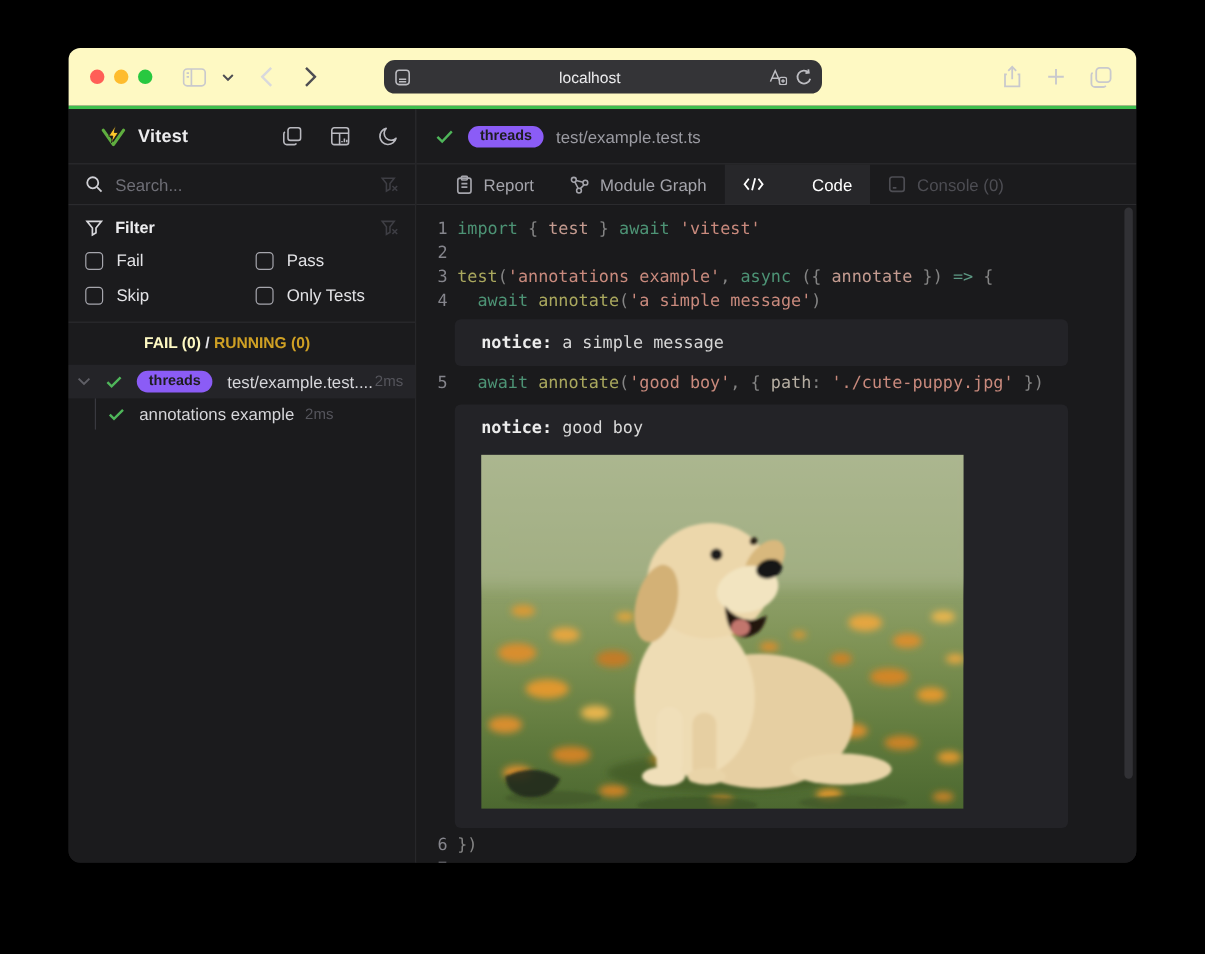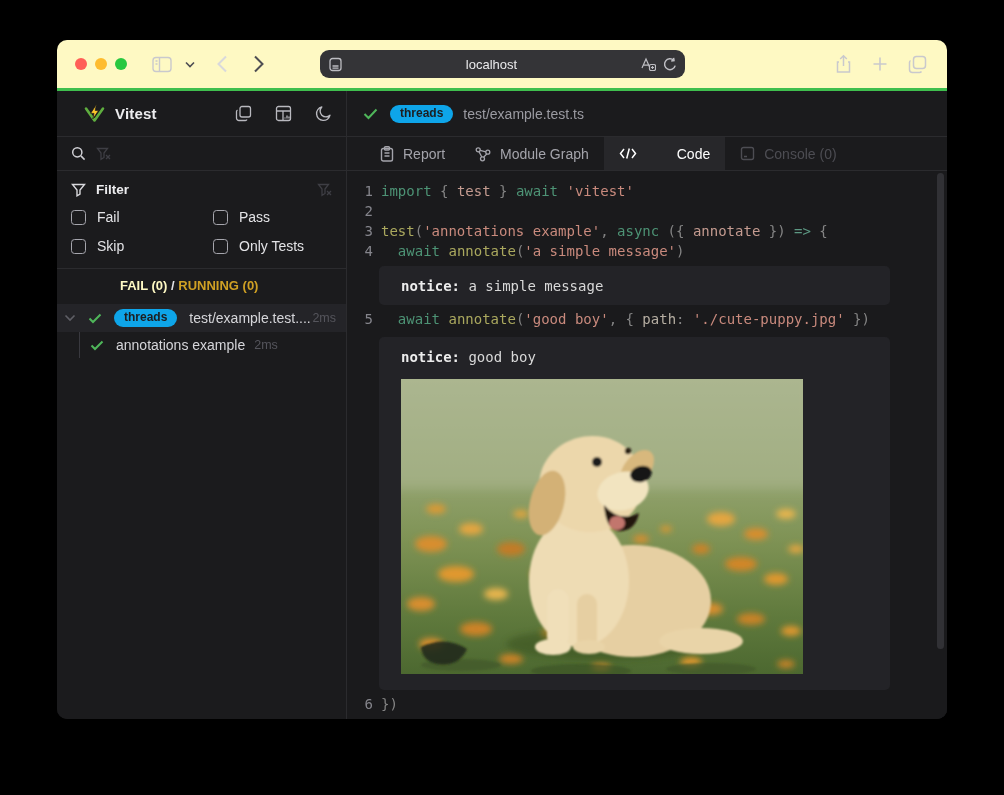--- a/index.html
+++ b/index.html
@@ -56,21 +56,21 @@
 
   
   .stats { padding:9px 0 10px 63px; font-size:13px; font-weight:700; line-height:16px; }
   .stats div { white-space:pre; }
 
   
   .tree-row { height:28px; display:flex; align-items:center; padding:0 10px 0 7px; position:relative; }
   .tree-row.selected { background:#242428; }
   .tree-name { font-size:14px; color:#d6d6da; margin-left:12px; white-space:nowrap; overflow:hidden; }
   .tree-time { font-size:12.5px; color:#55555c; }
-  .badge { background:#0ea5e9; color:#1d1d1f; font-size:12px; font-weight:600;
+  .badge { background:#8b5cf6; color:#1d1d1f; font-size:12px; font-weight:600;
            padding:2px 10px 3px; border-radius:10px; line-height:13px; margin-left:12px; }
   .indent-guide { position:absolute; left:22px; top:0; bottom:0; width:1px; background:#39393f; }
 
   
   .file-head { padding:0 16px; }
   .file-name { font-size:14px; color:#9b9ba2; margin-left:10px; }
 
   
   .tabs { padding-left:18px; align-items:stretch; }
   .tab { display:flex; align-items:center; gap:9px; padding:0 15px; font-size:14px;
@@ -239,20 +239,21 @@
         </span>
       </div>
 
       <div class="row-h34 search-row">
         <span class="icon" style="color:#cfcfd4">
           <svg width="15" height="15" viewBox="0 0 15 15" fill="none" stroke="currentColor" stroke-width="1.5">
             <circle cx="6.3" cy="6.3" r="4.6"></circle>
               <line x1="9.9" y1="9.9" x2="13.6" y2="13.6"></line>
           </svg>
         </span>
+        <input placeholder="Search..." style="">
         <span class="icon" style="color:#3e3e44">
           <svg width="15" height="14" viewBox="0 0 15 14" fill="none" stroke="currentColor" stroke-width="1.3">
             <path d="M1.5 1.5 H11.5 L8 6 V10.5 L5 12.3 V6 Z"></path>
             <line x1="10" y1="8" x2="14" y2="12"></line>
               <line x1="14" y1="8" x2="10" y2="12"></line>
           </svg>
         </span>
       </div>
 
       <div class="filter-sec">

